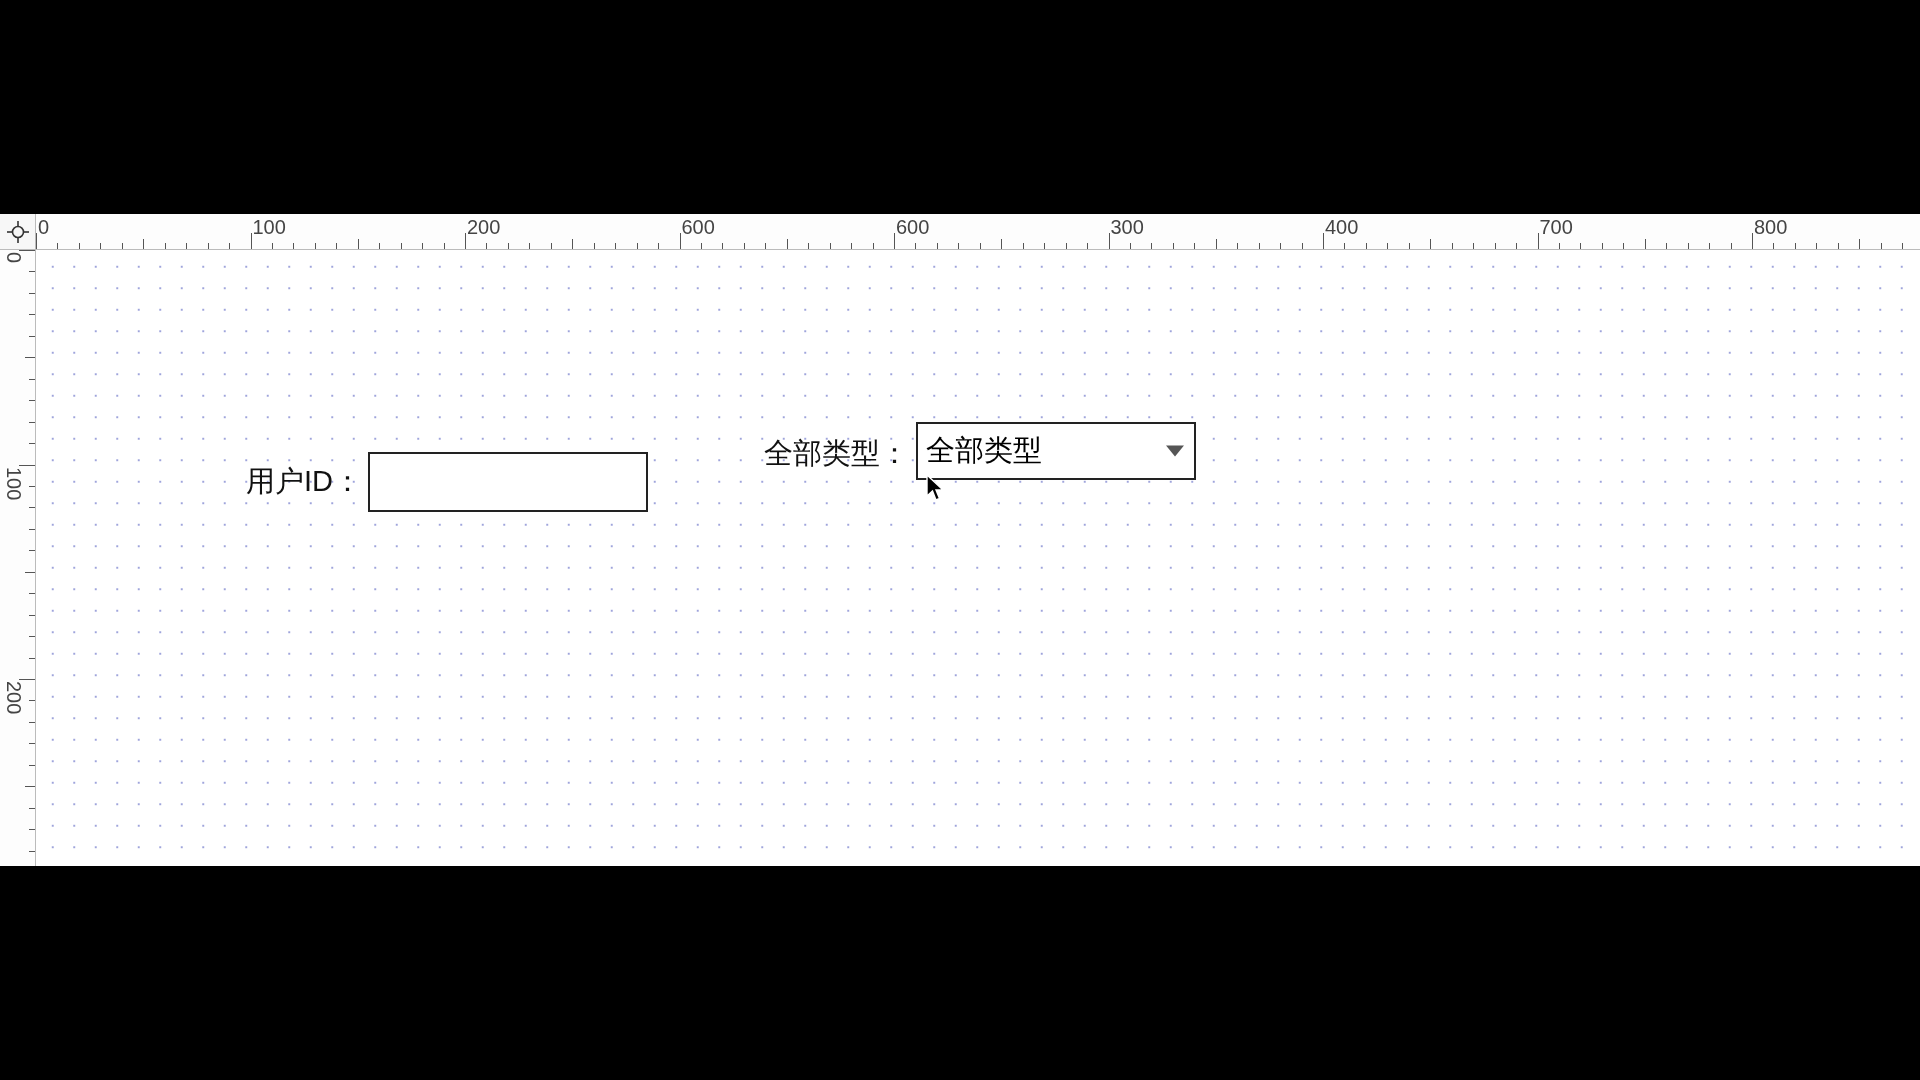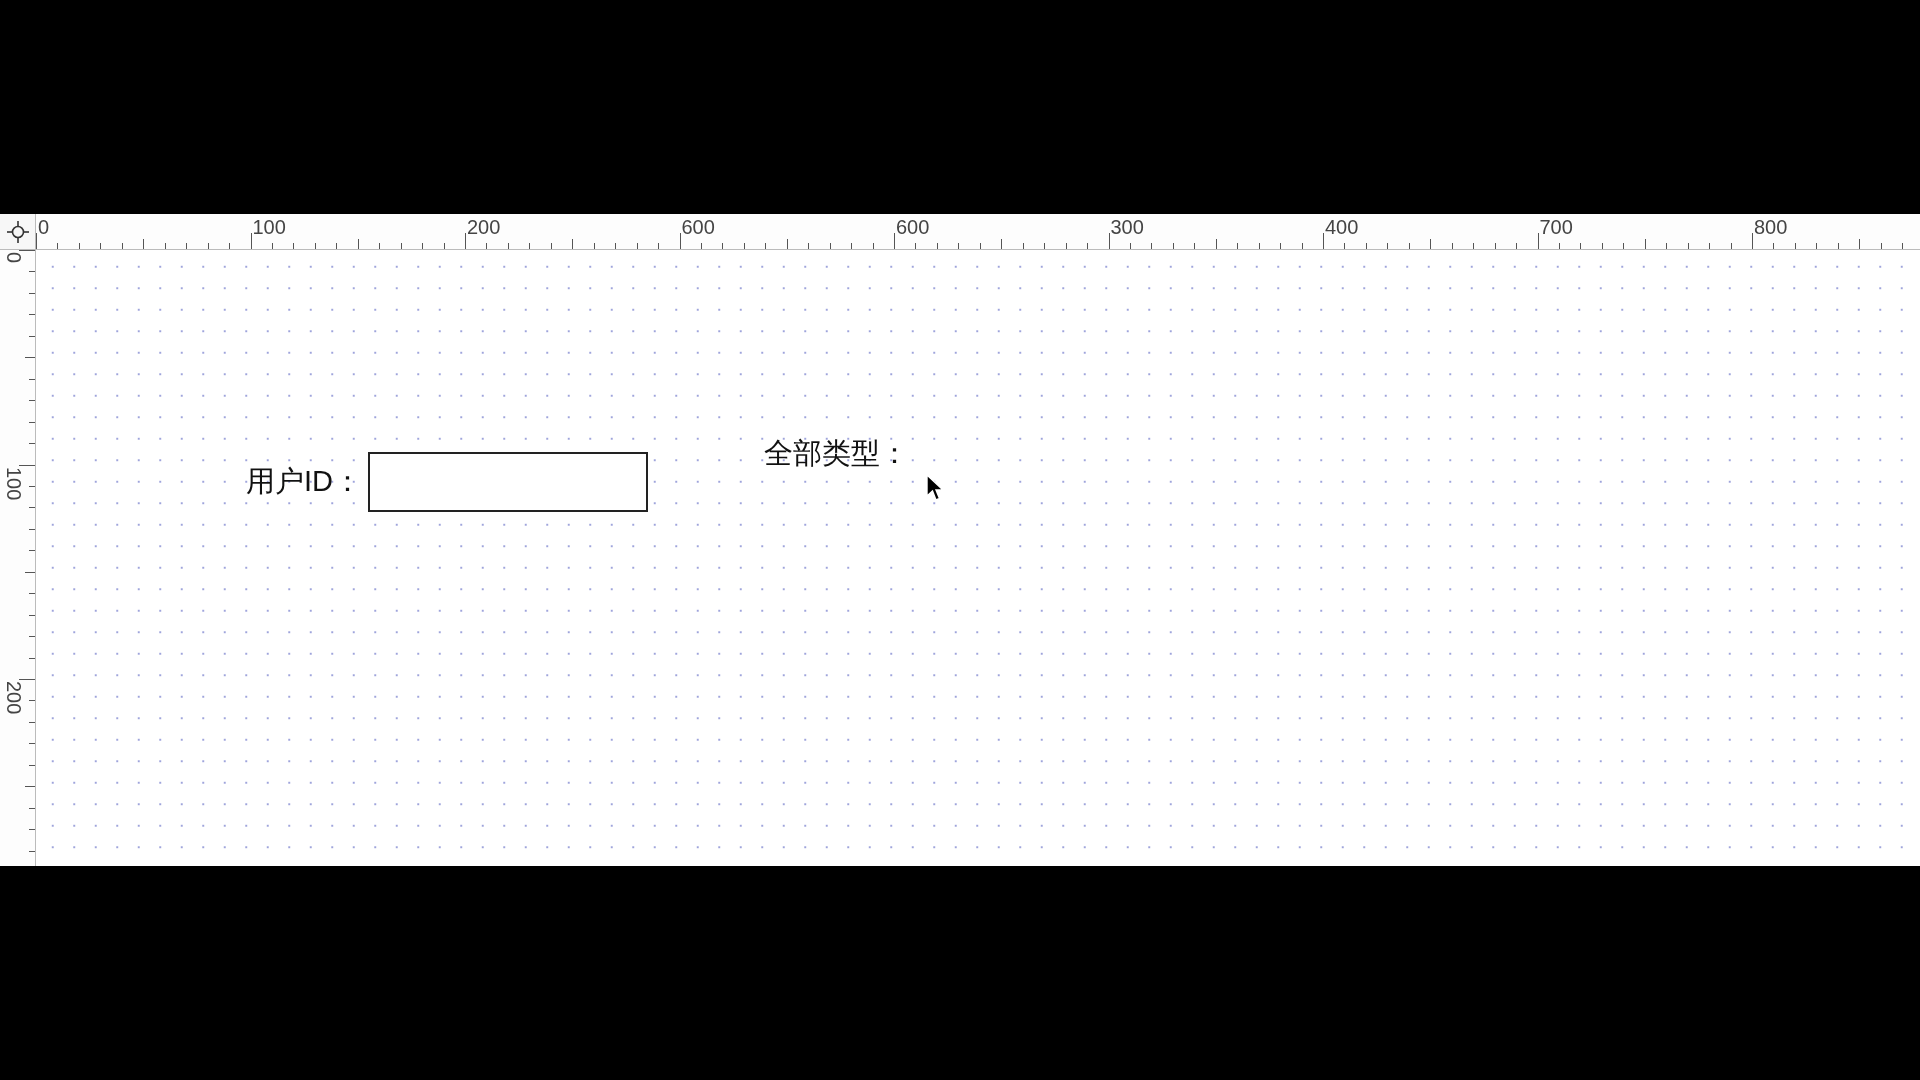--- a/index.html
+++ b/index.html
@@ -260,20 +260,24 @@
     </div>
 
   <div class="canvas">
 
     <div class="widget-label" style="left:210px; top:212px;">用户ID：</div>
 
     <div class="widget-input" style="left:332px; top:202px; width:280px; height:60px;"></div>
 
     <div class="widget-label" style="left:728px; top:184px;">全部类型：</div>
 
+    <div class="widget-combo" style="left:880px; top:172px; width:280px; height:58px;">
+      <span>全部类型</span>
+      <span class="combo-arrow"></span>
+    </div>
 
     <div class="cursor" style="left:890px; top:224px;">
       <svg width="20" height="28" viewBox="0 0 20 28">
         <path d="M1 1 L1 22 L6.5 17 L10 26 L13.5 24.5 L10 16 L17 16 Z" fill="#000" stroke="#fff" stroke-width="1.4"></path>
       </svg>
     </div>
 
   </div>
 </div>
 

